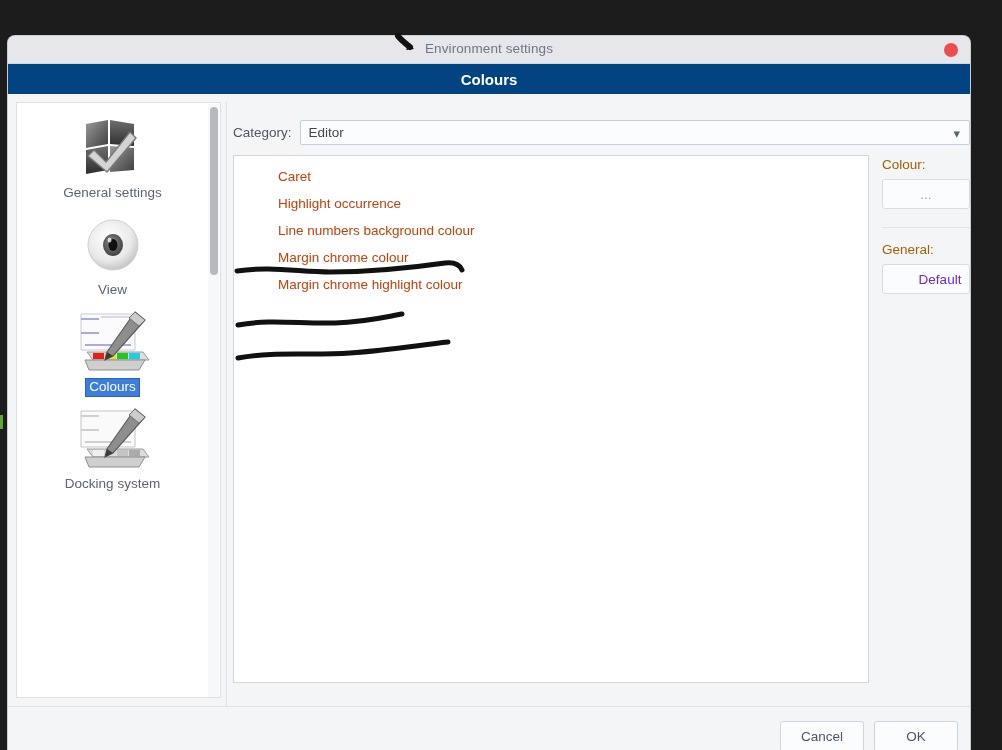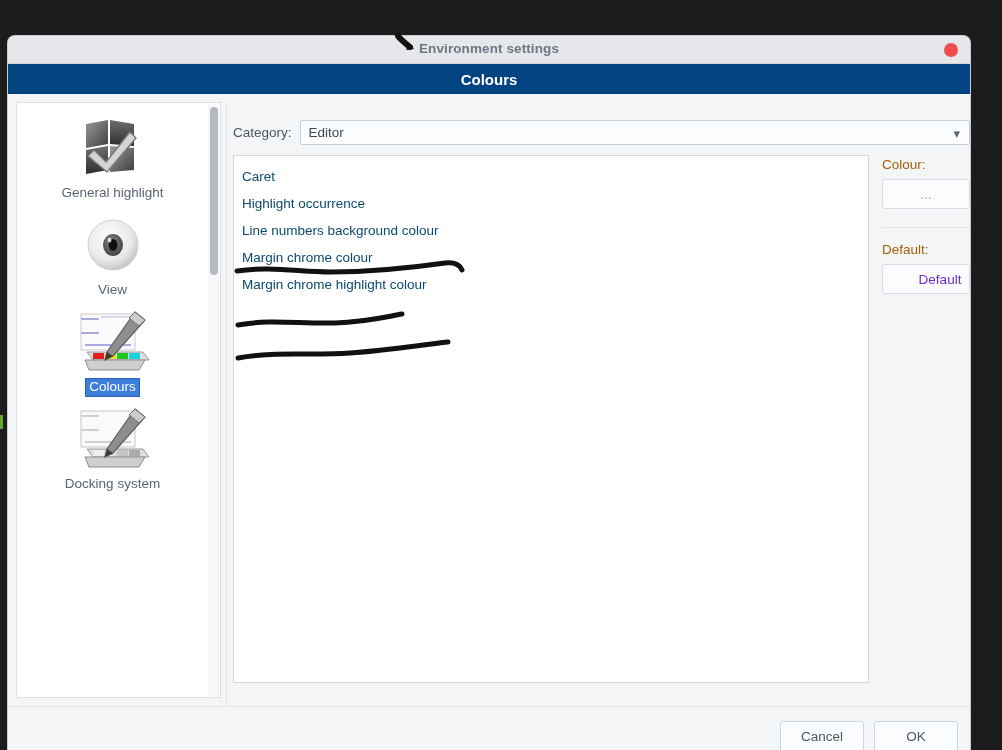--- a/index.html
+++ b/index.html
@@ -42,21 +42,21 @@
     background: #e6e7ea;
     border-top-left-radius: 7px;
     border-top-right-radius: 7px;
     border-bottom: 1px solid #d2d4d8;
   }
   #title-text {
     position: absolute;
     left: 0; right: 0; top: 5px;
     text-align: center;
     font-size: 13.5px;
-    font-weight: bold;
+    font-weight: normal;
     color: #6d7785;
     letter-spacing: .1px;
   }
   #close-button {
     position: absolute;
     right: 12px; top: 7px;
     width: 14px; height: 14px;
     border-radius: 50%;
     background: #ef4d4d;
     cursor: pointer;
@@ -205,23 +205,24 @@
     border: 1px solid #d3d7dc;
     padding: 7px 0 0 0;
     overflow: hidden;
     flex: 0 0 auto;
   }
   .list-item {
     height: 27px;
     line-height: 27px;
     padding-left: 8px;
     font-size: 13.5px;
-    color: #0c4a6e;
+    color: #c2410c;
     cursor: pointer;
     white-space: nowrap;
+    margin-left: 36px;
   }
 
   
   #colour-panel {
     flex: 1 1 auto;
     padding-left: 13px;
     padding-top: 2px;
   }
   .panel-label {
     font-size: 13.5px;
@@ -326,21 +327,21 @@
                       <stop offset="1" stop-color="#2e2e2e"></stop>
                   </linearGradient>
                 </defs>
                 <path d="M12 8 L34 4 L34 28 L12 32 Z" fill="url(#gb1)"></path>
                 <path d="M36 4 L60 8 L60 30 L36 28 Z" fill="url(#gb2)"></path>
                 <path d="M12 34 L34 30 L34 54 L12 58 Z" fill="url(#gb2)"></path>
                 <path d="M36 30 L60 32 L60 54 L36 56 Z" fill="url(#gb1)"></path>
                 <path d="M20 34 L32 46 L56 16 L62 22 L33 56 L14 40 Z" fill="#d4d4d4" stroke="#7a7a7a" stroke-width="1.4" stroke-linejoin="round"></path>
               </svg>
             </div>
-            <div class="side-label">General highlight</div>
+            <div class="side-label">General settings</div>
           </div>
 
           <div class="side-item">
             <div class="side-icon">
               <svg width="62" height="58" viewBox="0 0 62 58">
                 <defs>
                   <radialGradient id="eg1" cx="0.42" cy="0.36" r="0.72">
                     <stop offset="0" stop-color="#ffffff"></stop>
                     <stop offset="0.62" stop-color="#e9e9e9"></stop>
                     <stop offset="1" stop-color="#b9b9b9"></stop>
@@ -442,21 +443,21 @@
             <div class="list-item">Highlight occurrence</div>
             <div class="list-item">Line numbers background colour</div>
             <div class="list-item">Margin chrome colour</div>
             <div class="list-item">Margin chrome highlight colour</div>
           </div>
 
           <div id="colour-panel">
             <div class="panel-label">Colour:</div>
             <div class="panel-button" id="colour-swatch-button">...</div>
             <div id="panel-separator"></div>
-            <div class="panel-label">Default:</div>
+            <div class="panel-label">General:</div>
             <div class="panel-button" id="default-button">Default</div>
           </div>
 
         </div>
       </div>
     </div>
 
     <div id="footer">
       <div id="footer-buttons">
         <div class="footer-button">Cancel</div>

